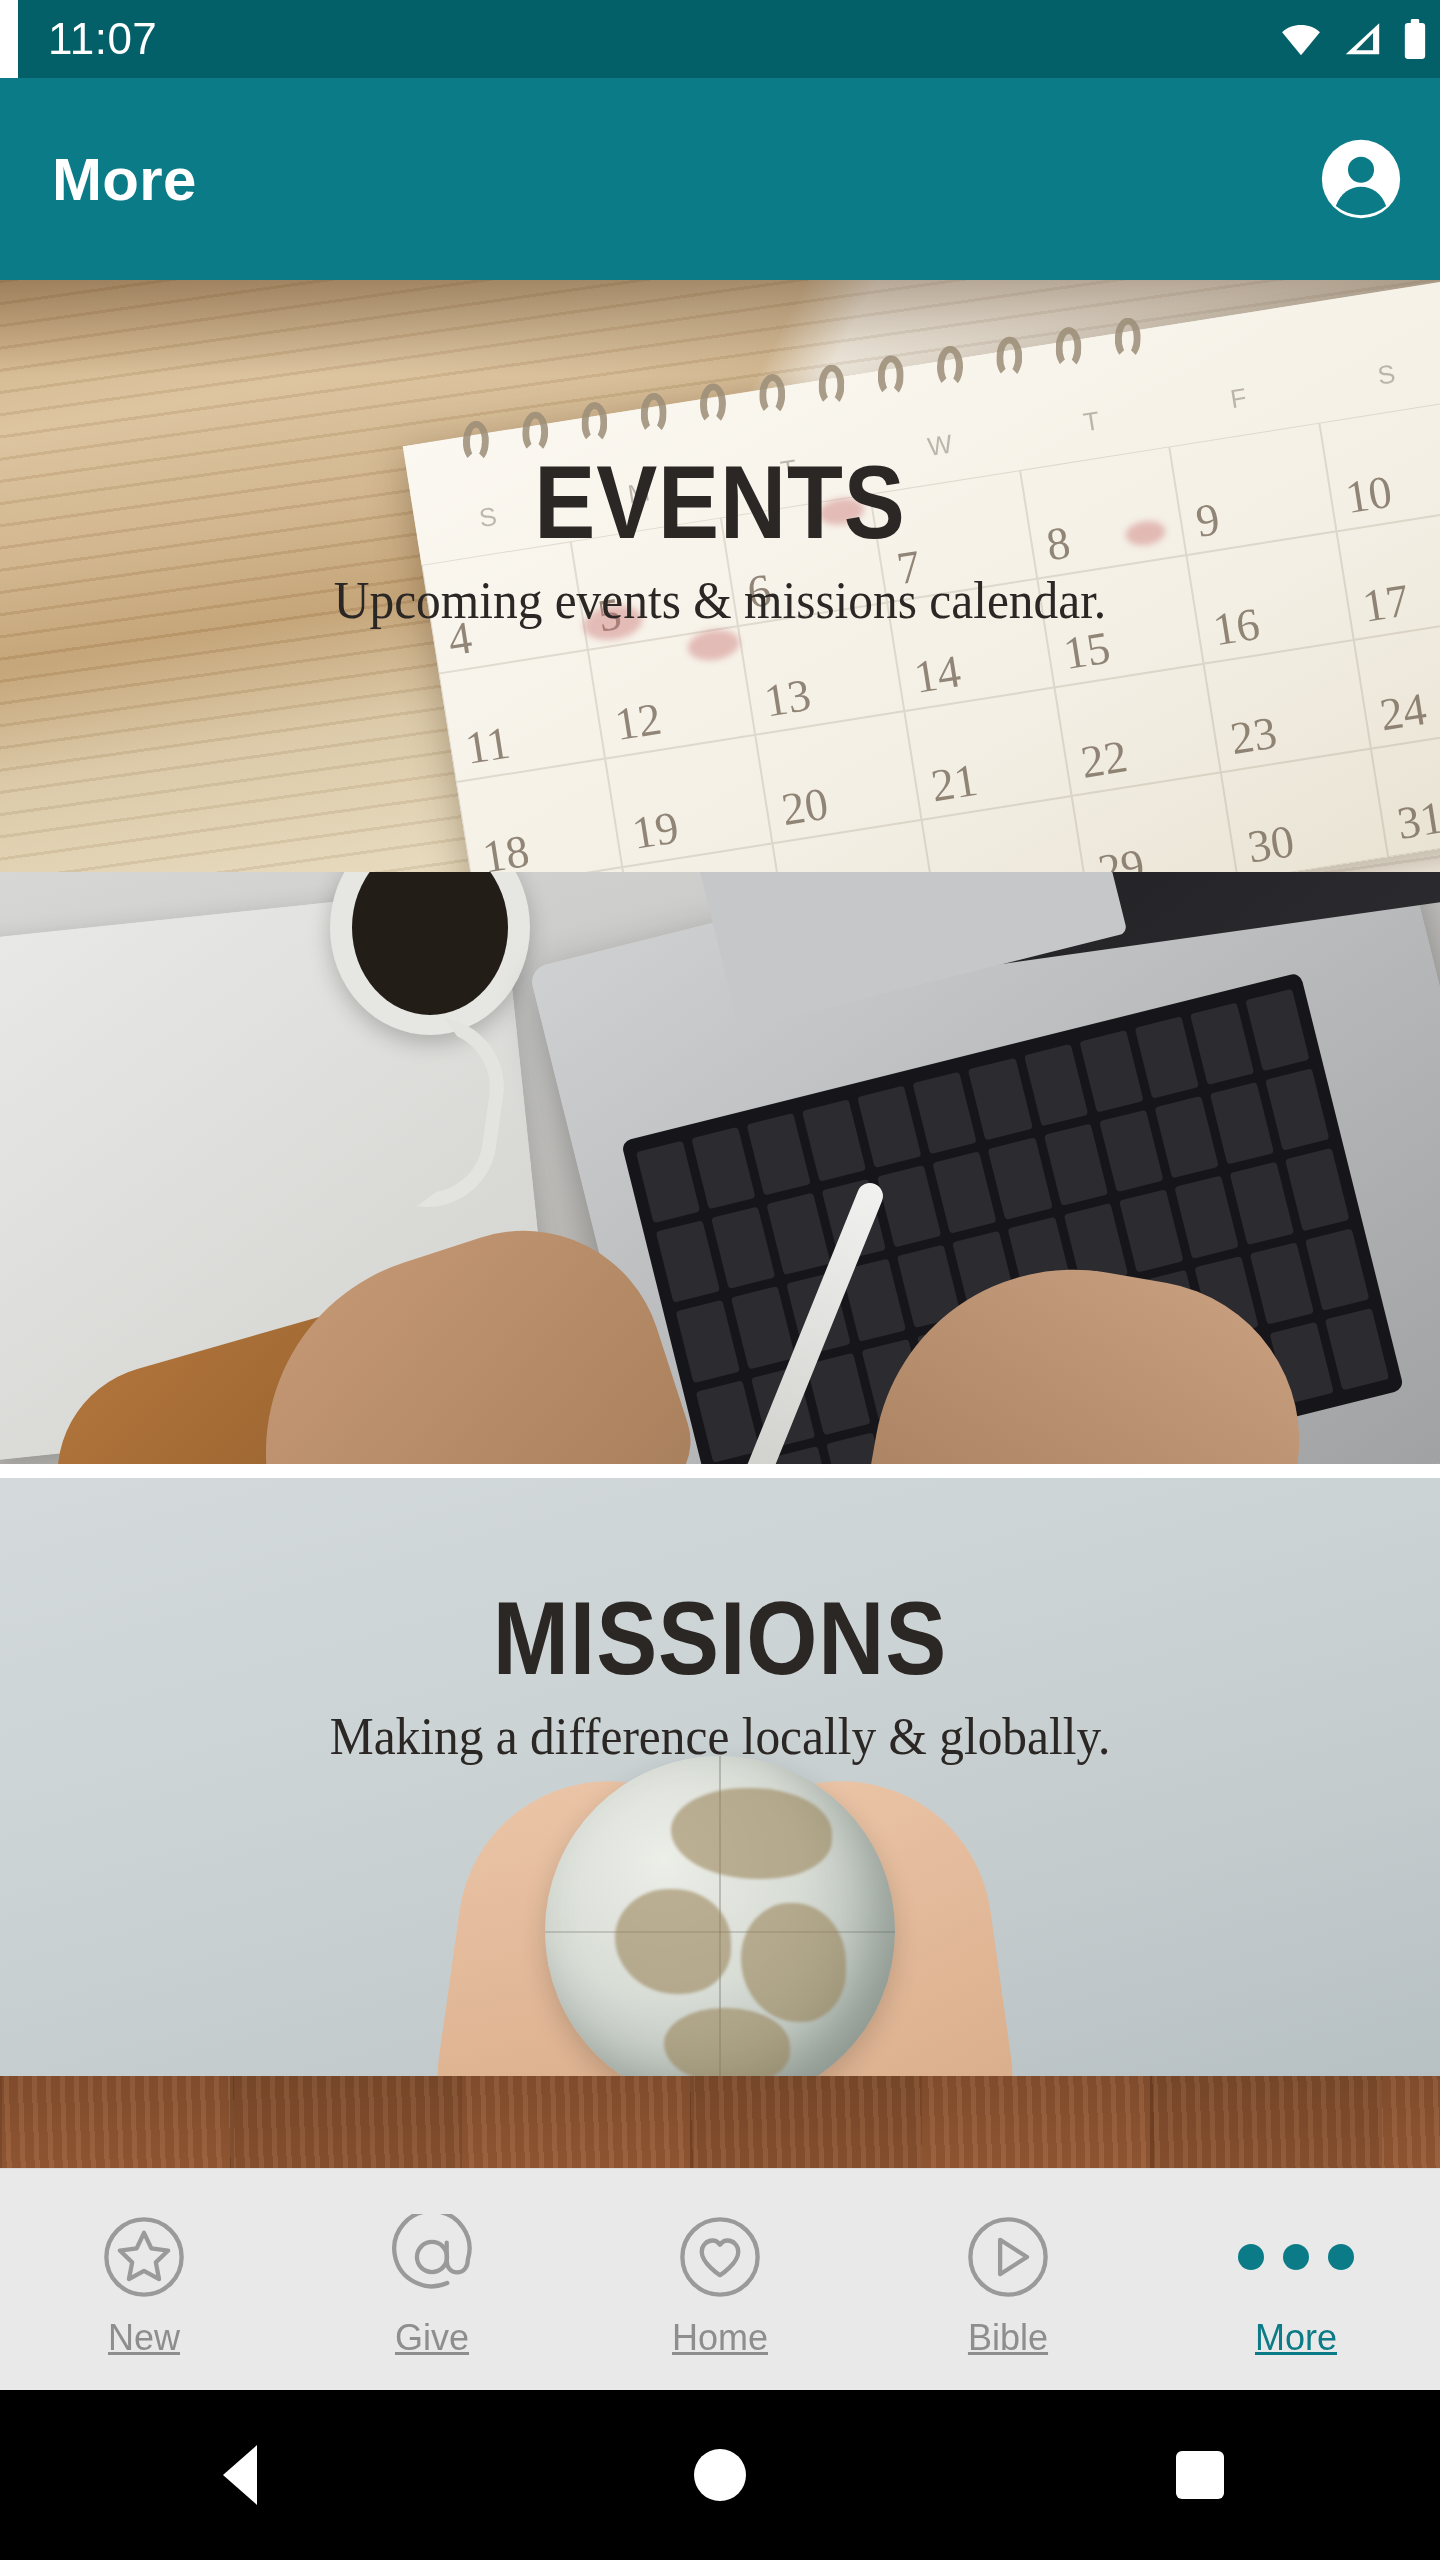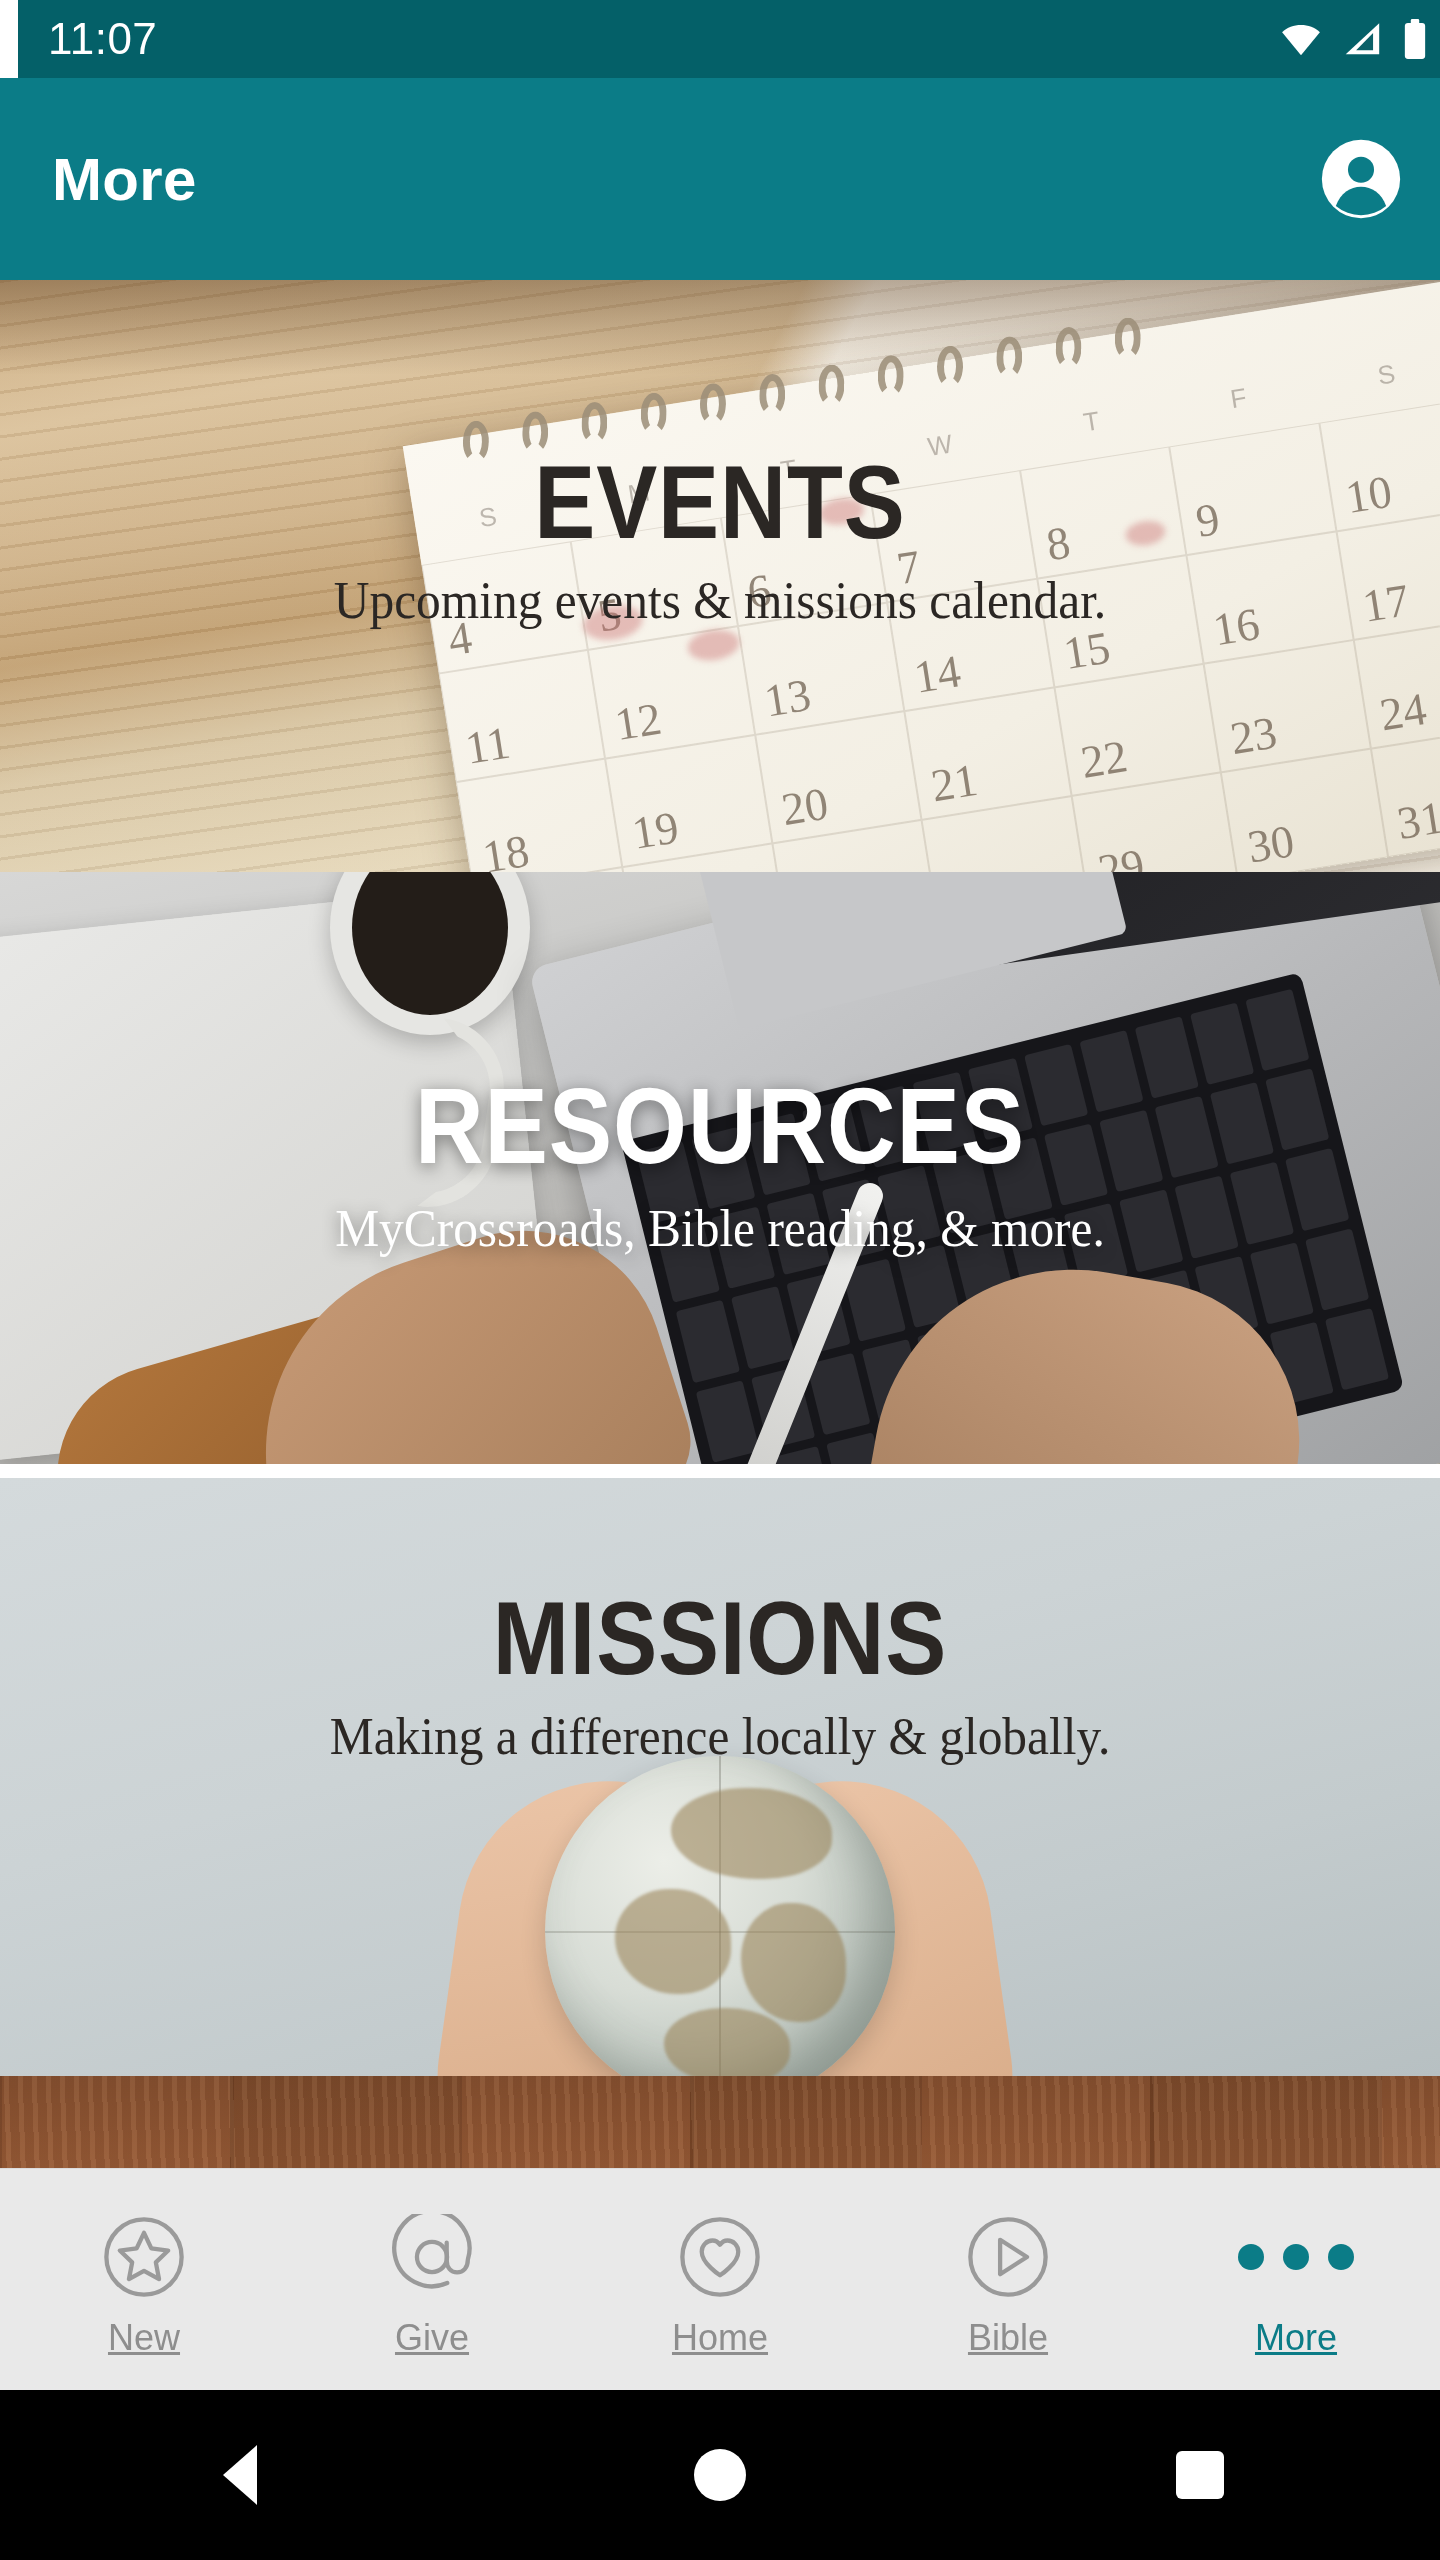--- a/index.html
+++ b/index.html
@@ -439,24 +439,20 @@
             <i></i>
             <i></i>
             <i></i>
             <i></i>
         </div>
       </div>
       <div class="rs-sleeve-l"></div>
       <div class="rs-hand-l"></div>
       <div class="rs-hand-r"></div>
       <div class="rs-pencil"></div>
-      <div class="banner-text" style="top:200px; text-shadow:0 4px 18px rgba(0,0,0,0.45);">
-        <div class="banner-title" style="font-size:108px;color:#FFFFFF;">RESOURCES</div>
-        <div class="banner-sub" style="font-size:52px;color:#FFFFFF;margin-top:20px;">MyCrossroads, Bible reading, &amp; more.</div>
-      </div>
     </div>
 
     <div class="banner b-missions">
       <div class="ms-hand-l"></div>
       <div class="ms-hand-r"></div>
       <div class="ms-globe">
         <span class="merid"></span>
           <span class="equat"></span>
         <span class="land" style="left:36%;top:9%;width:46%;height:26%;"></span>
         <span class="land" style="left:20%;top:38%;width:33%;height:30%;"></span>

